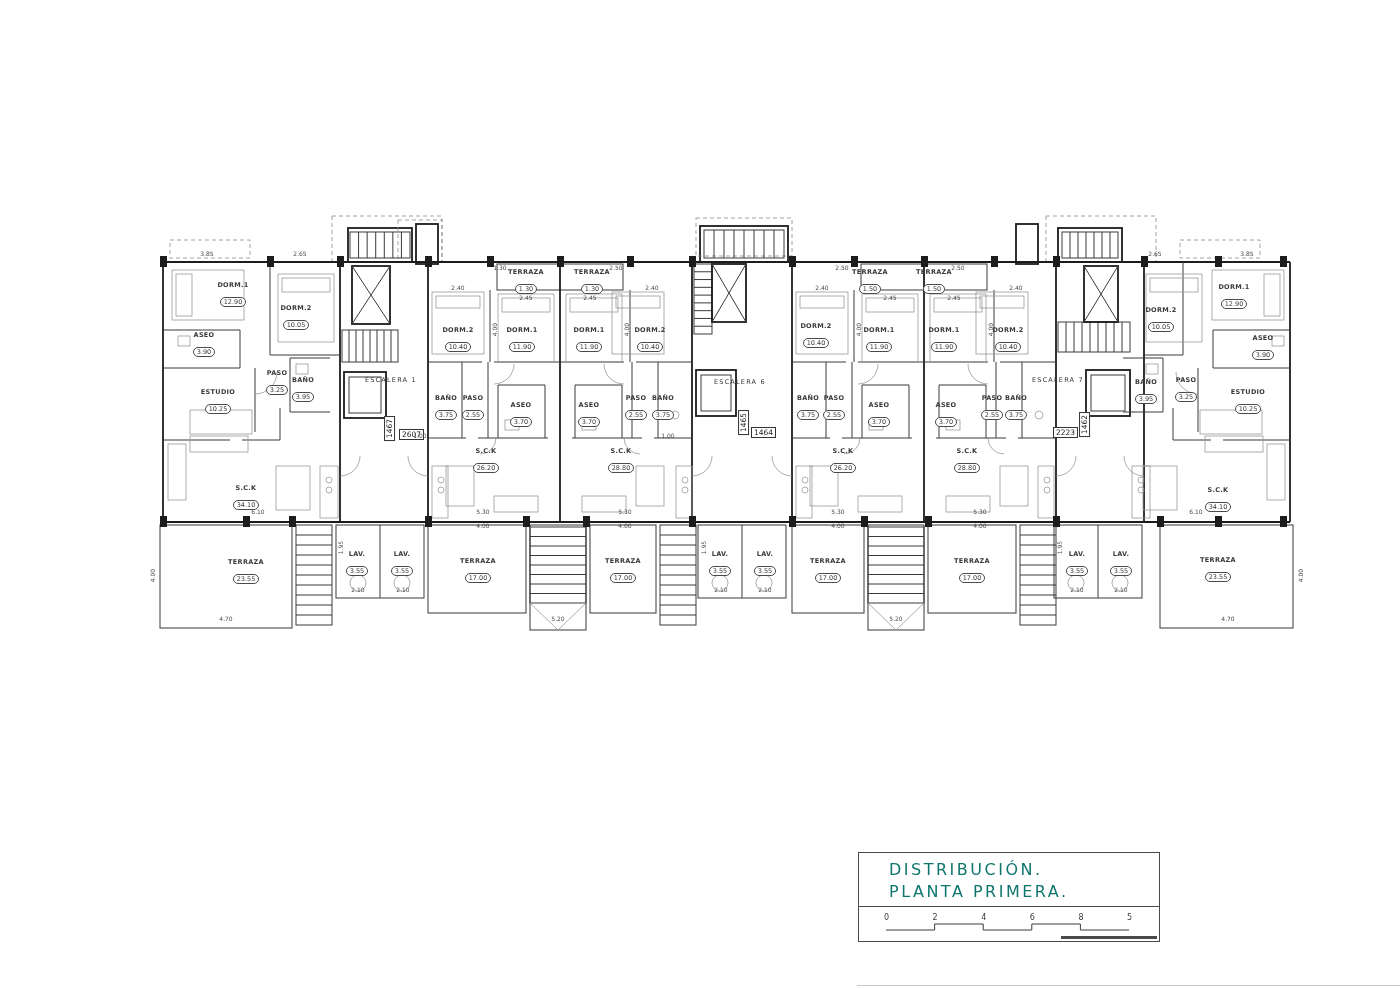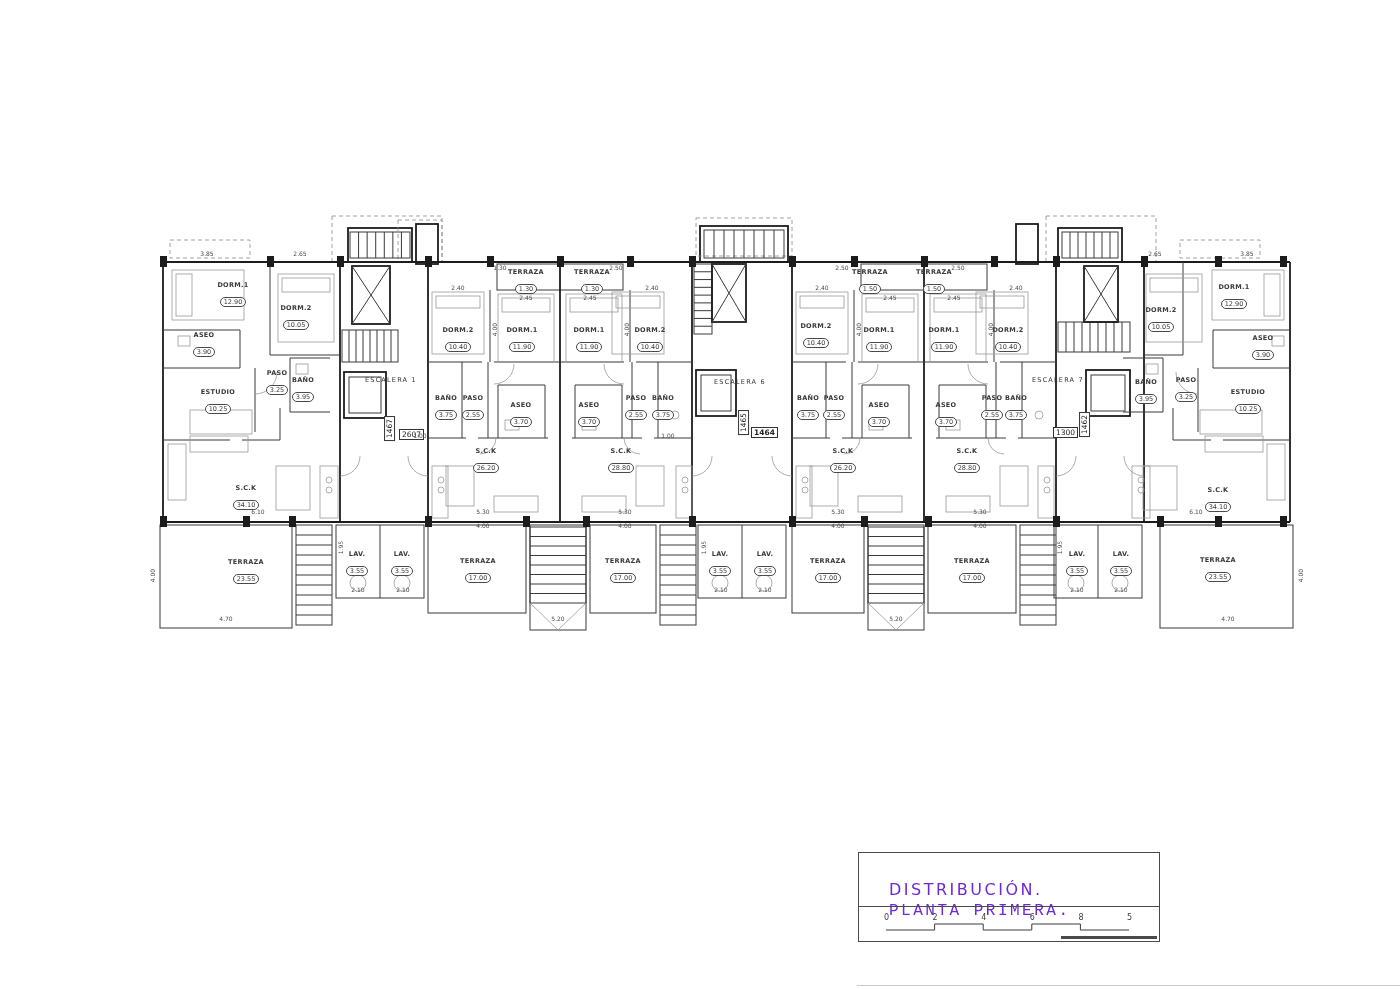--- a/index.html
+++ b/index.html
@@ -13,23 +13,23 @@
         padding:0 3px;margin-top:1px;background:#fff;}
   .slabel{position:absolute;font-size:6.5px;letter-spacing:1.2px;color:#333;white-space:nowrap;}
   .tag{position:absolute;font-size:7.5px;color:#222;border:1px solid #333;background:#fff;
        padding:0 2px;line-height:9px;white-space:nowrap;}
   .tag.rot{transform:rotate(-90deg);transform-origin:center;}
   .dim{position:absolute;width:34px;text-align:center;font-size:6px;color:#4a4a4a;white-space:nowrap;}
   .dim.rot{transform:rotate(-90deg);transform-origin:center;}
   
   #titleblock{position:absolute;left:858px;top:852px;width:300px;height:88px;border:1.3px solid #4a4a4a;background:#fff;}
   .tb-divider{position:absolute;left:0;top:53px;width:100%;height:0;border-top:1.2px solid #4a4a4a;}
-  .tb-line{position:absolute;left:30px;font-size:16px;letter-spacing:2.5px;color:#6d28d9;white-space:nowrap;margin-top:20px;}
+  .tb-line{position:absolute;left:30px;font-size:16px;letter-spacing:2.5px;color:#0f766e;white-space:nowrap;}
   .tb-line.l1{top:7px;}
-  .tb-line.l2{top:29px;font-family:Liberation Mono, monospace;}
+  .tb-line.l2{top:29px;}
   .tb-num{position:absolute;font-size:8px;color:#3c3c3c;top:60px;}
   .thickbar{position:absolute;left:202px;top:83px;width:96px;height:3px;background:#4a4a4a;}
   #sheet-edge{position:absolute;left:857px;top:985px;width:543px;height:1px;background:#c9c9c9;}
 </style>
 </head>
 <body>
 
 <div id="sheet">
   <svg id="plan-svg" width="1400" height="989">
       <rect x="348" y="228" width="64" height="34" fill="none" stroke="#1c1c1c" stroke-width="1.8"></rect>
@@ -423,22 +423,22 @@
       <div class="rlabel" style="left: 1216px; top: 389px;"><div class="rname">ESTUDIO</div><div class="rval">10.25</div></div>
       <div class="rlabel" style="left: 1186px; top: 487px;"><div class="rname">S.C.K</div><div class="rval">34.10</div></div>
       <div class="rlabel" style="left: 1186px; top: 557px;"><div class="rname">TERRAZA</div><div class="rval">23.55</div></div>
       <div class="rlabel" style="left: 1089px; top: 551px;"><div class="rname">LAV.</div><div class="rval">3.55</div></div>
       <div class="slabel" style="left: 365px; top: 376px;">ESCALERA 1</div>
       <div class="slabel" style="left: 714px; top: 378px;">ESCALERA 6</div>
       <div class="slabel" style="left: 1032px; top: 376px;">ESCALERA 7</div>
       <div class="tag rot" style="left: 377px; top: 423px;">1467</div>
       <div class="tag" style="left: 399px; top: 429px;">2607</div>
       <div class="tag rot" style="left: 731px; top: 417px;">1465</div>
-      <div class="tag" style="left: 751px; top: 427px; font-weight: bold;">1464</div>
-      <div class="tag" style="left: 1053px; top: 427px;">1300</div>
+      <div class="tag" style="left: 751px; top: 427px;">1464</div>
+      <div class="tag" style="left: 1053px; top: 427px;">2223</div>
       <div class="tag rot" style="left: 1072px; top: 419px;">1462</div>
       <div class="dim" style="left: 190px; top: 250px;">3.85</div>
       <div class="dim" style="left: 283px; top: 250px;">2.65</div>
       <div class="dim" style="left: 441px; top: 284px;">2.40</div>
       <div class="dim" style="left: 509px; top: 294px;">2.45</div>
       <div class="dim" style="left: 573px; top: 294px;">2.45</div>
       <div class="dim" style="left: 635px; top: 284px;">2.40</div>
       <div class="dim" style="left: 483px; top: 264px;">1.30</div>
       <div class="dim" style="left: 599px; top: 264px;">2.50</div>
       <div class="dim" style="left: 825px; top: 264px;">2.50</div>

